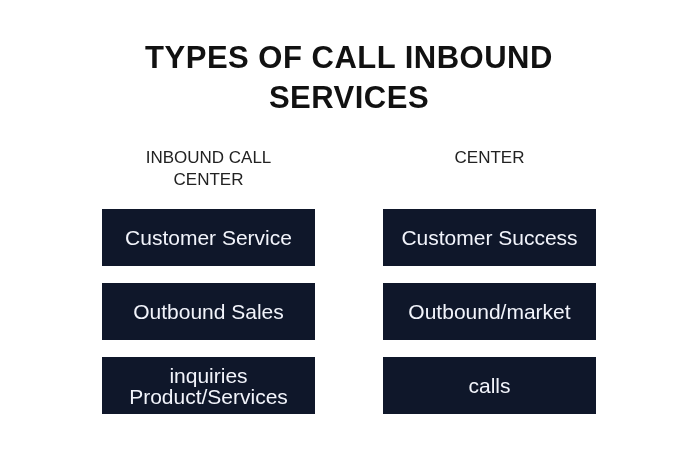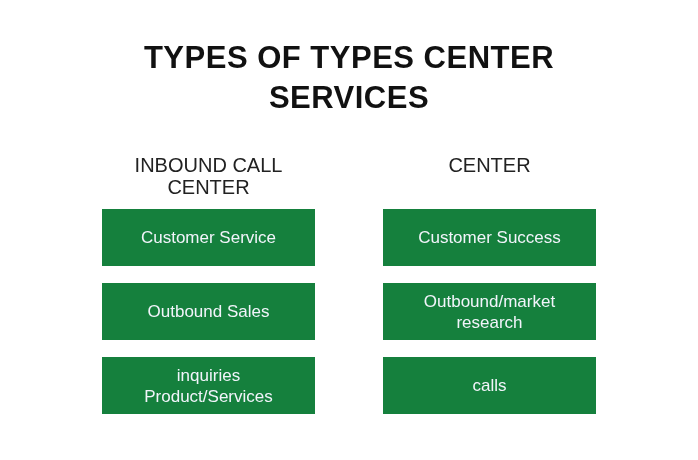--- a/index.html
+++ b/index.html
@@ -1,25 +1,25 @@
 <!DOCTYPE html>
 <html><head>
 <meta charset="utf-8">
 <style>
   html,body{margin:0;padding:0;background:#fff;}
   body{width:698px;height:460px;position:relative;overflow:hidden;font-family:"Liberation Sans",sans-serif;}
   .title{position:absolute;left:0;width:698px;top:38px;text-align:center;font-weight:bold;font-size:31px;line-height:40px;color:#111;letter-spacing:0.5px;}
-  .col-head{position:absolute;width:213px;text-align:center;font-size:20px;line-height:22px;color:#222;top:154px;}
-  .box{position:absolute;width:213px;height:57px;background:#15803d;display:flex;align-items:center;justify-content:center;text-align:center;color:#f2f4fb;font-size:17px;line-height:21px;}
+  .col-head{position:absolute;width:213px;text-align:center;font-size:17px;line-height:22px;color:#222;top:147px;}
+  .box{position:absolute;width:213px;height:57px;background:#0f172a;display:flex;align-items:center;justify-content:center;text-align:center;color:#f2f4fb;font-size:21px;line-height:21px;}
 </style>
 </head>
 <body>
 
 <div class="title">
-  <div>TYPES OF TYPES CENTER</div>
+  <div>TYPES OF CALL INBOUND</div>
   <div>SERVICES</div>
 </div>
 
 <div class="col-head" style="left:102px">
   <div>INBOUND CALL</div>
   <div>CENTER</div>
 </div>
 <div class="col-head" style="left:383px">
   <div>CENTER</div>
 </div>
@@ -45,20 +45,19 @@
 
 <div class="box" style="left:383px;top:209px">
   <div>
       <div>Customer Success</div>
       <div></div>
     </div>
 </div>
 <div class="box" style="left:383px;top:283px">
   <div>
       <div>Outbound/market</div>
-      <div>research</div>
     </div>
 </div>
 <div class="box" style="left:383px;top:357px">
   <div>
       <div>calls</div>
     </div>
 </div>
 
 </body></html>

